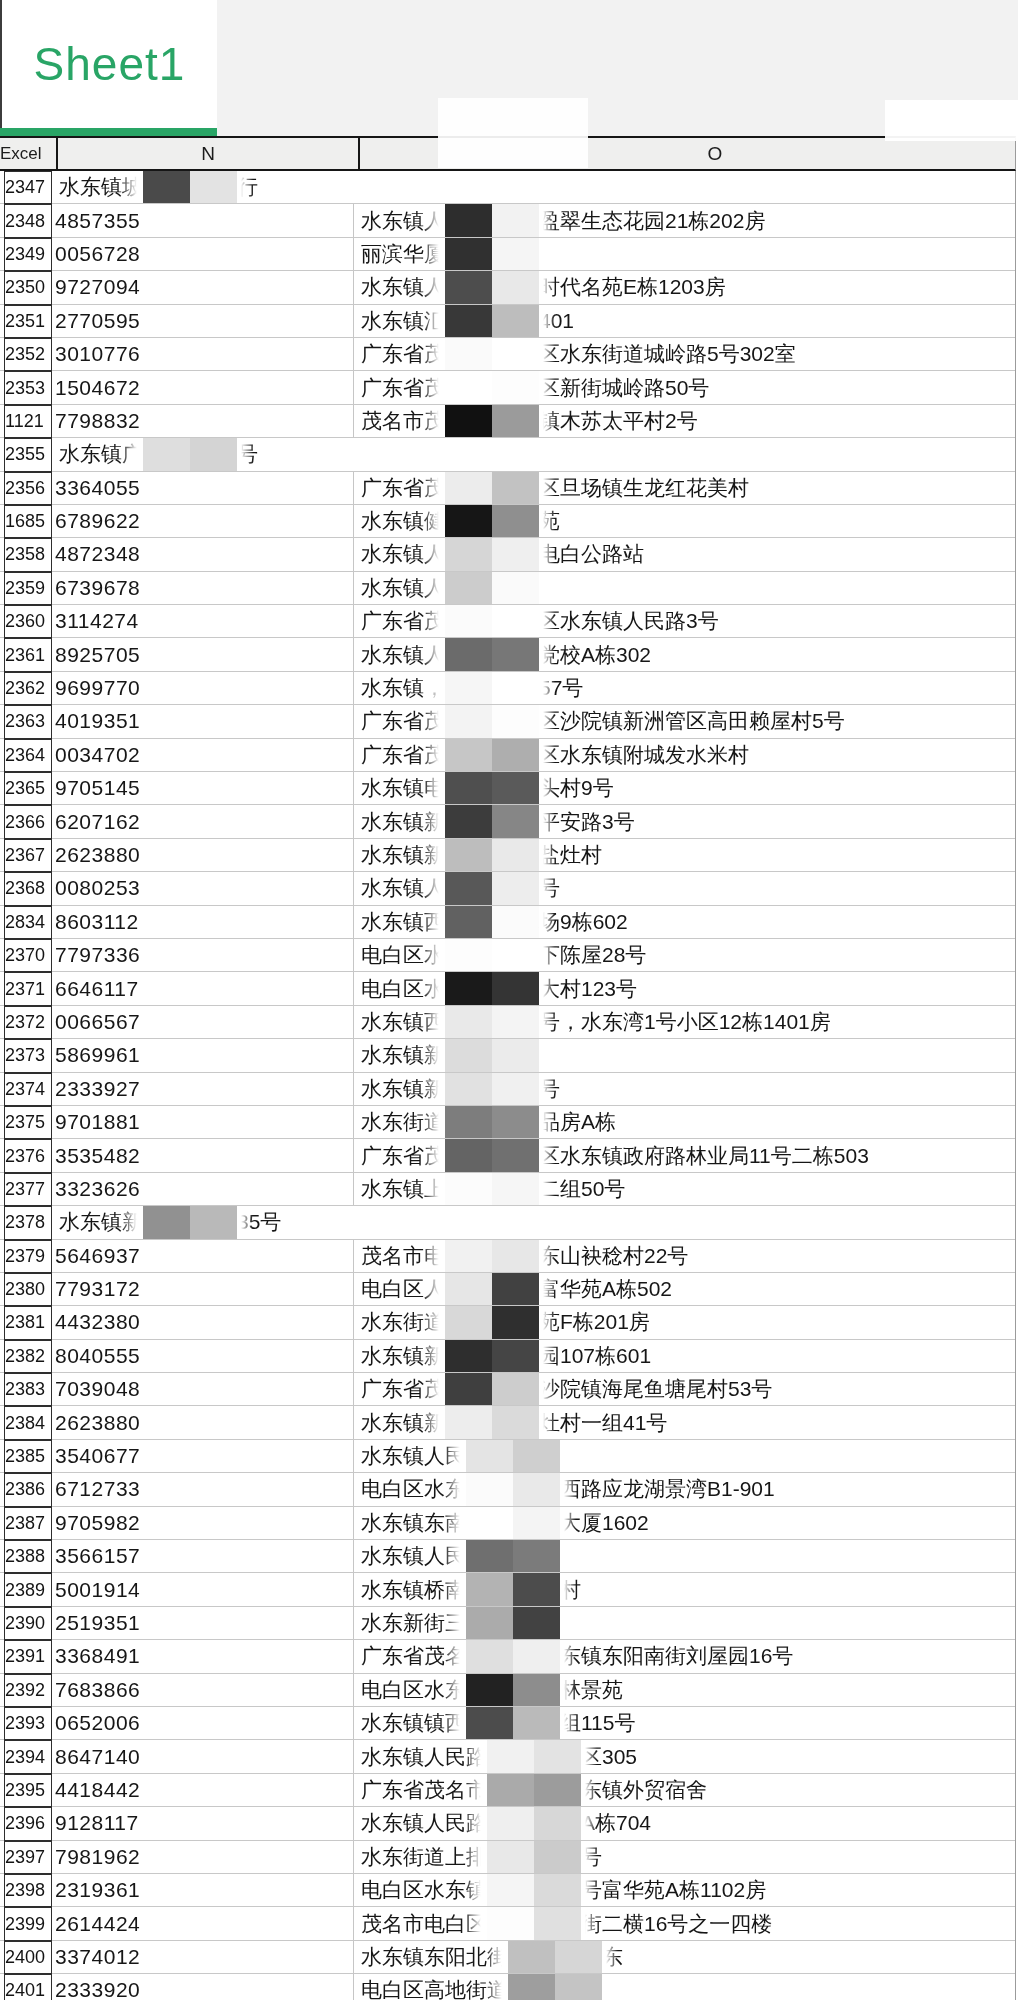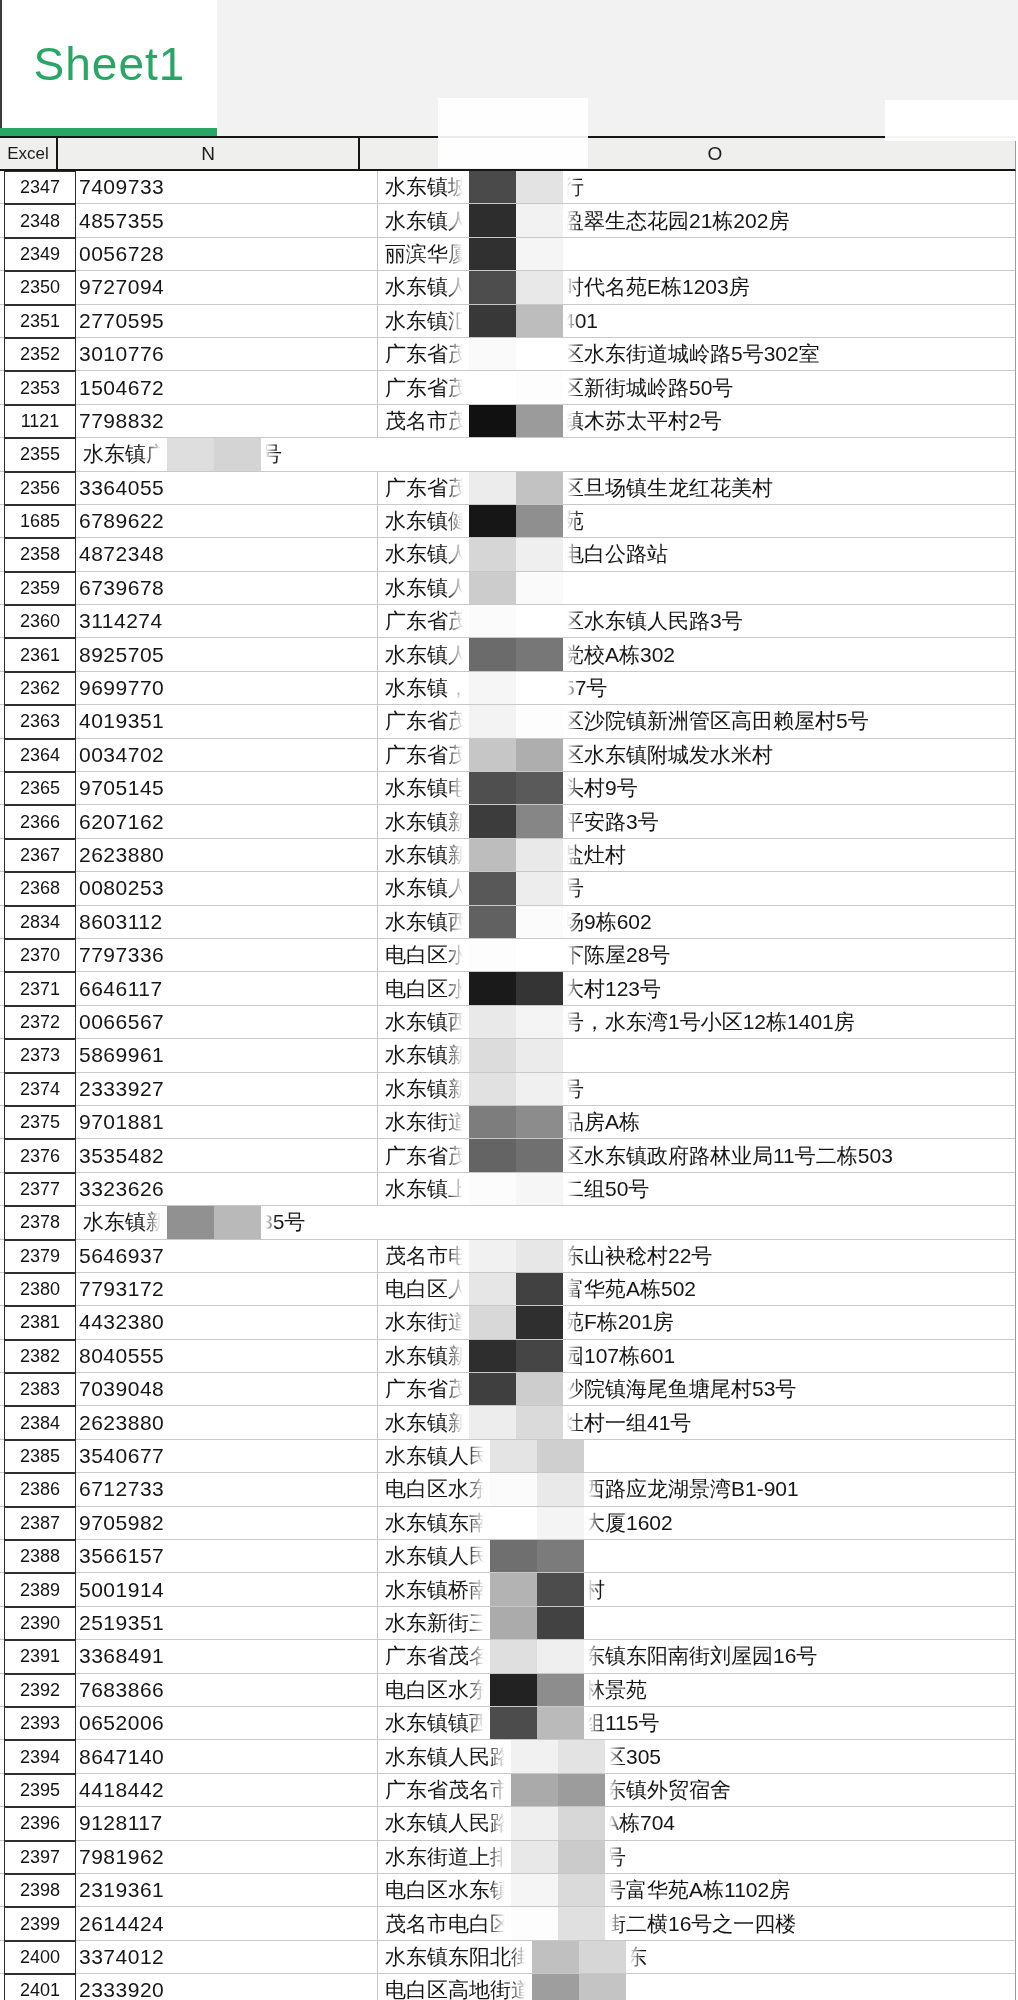--- a/index.html
+++ b/index.html
@@ -8,31 +8,31 @@
   
   .top{position:relative;width:1018px;height:136px;background:#f2f2f2;}
   .sheet-tab{position:absolute;left:0;top:0;width:217px;height:128px;background:#ffffff;
     border-left:2px solid #3c3c3c;display:flex;align-items:center;justify-content:center;
     font-size:46px;font-weight:500;color:#29a566;letter-spacing:1px;box-sizing:border-box;}
   .tab-underline{position:absolute;left:0;top:128px;width:217px;height:8px;background:#29a566;}
   
   .hdr{display:flex;width:1015px;height:31px;background:#efefee;border-top:2px solid #161616;
     border-bottom:2px solid #161616;border-right:1px solid #9b9b9b;box-sizing:content-box;position:relative;}
   .hdr-corner{width:58px;border-right:2px solid #161616;display:flex;align-items:center;
-    justify-content:center;font-size:17px;color:#1c1c1c;box-sizing:border-box;}
+    justify-content:flex-start;font-size:17px;color:#1c1c1c;box-sizing:border-box;}
   .hdr-n{width:302px;border-right:2px solid #161616;display:flex;align-items:center;
     justify-content:center;font-size:19px;color:#1c1c1c;box-sizing:border-box;}
   .hdr-o{flex:1;display:flex;align-items:center;justify-content:center;padding-left:55px;
     font-size:19px;color:#1c1c1c;box-sizing:border-box;}
   
   .grid{position:relative;width:1015px;height:1833px;overflow:hidden;border-right:1px solid #9b9b9b;}
   .row{display:flex;height:33.4px;border-bottom:1px solid #c8c8c8;box-sizing:border-box;
     background:#fff;align-items:stretch;}
-  .rn{width:72px;margin-left:4px;border:1.5px solid #2e2e2e;display:flex;align-items:center;
-    justify-content:center;font-size:18px;color:#141414;box-sizing:border-box;margin-bottom:-1px;
+  .rn{width:48px;margin-left:4px;border:1.5px solid #2e2e2e;display:flex;align-items:center;
+    font-size:18px;color:#141414;box-sizing:border-box;margin-bottom:-1px;
     background:#fff;flex:none;}
   .ncell{width:302px;flex:none;display:flex;align-items:center;padding-left:3px;font-size:21px;
     color:#161616;letter-spacing:0.5px;box-sizing:border-box;border-right:1px solid #c6c6c6;overflow:hidden;}
   .ocell{flex:1;display:flex;align-items:center;padding-left:7px;font-size:21px;color:#161616;
     overflow:hidden;white-space:nowrap;}
   .pre,.suf{flex:none;}
   .b{flex:none;width:47px;height:32.4px;}
   .smearR{flex:none;width:22px;height:32.4px;margin-left:-22px;position:relative;z-index:2;
     background:linear-gradient(to right,rgba(255,255,255,0),#ffffff 72%);}
   .smearL{flex:none;width:16px;height:32.4px;margin-right:-16px;position:relative;z-index:2;
@@ -65,23 +65,20 @@
     <div class="hdr-o">
       <span>O</span>
     </div>
   </div>
 
   <div class="grid" id="grid">
   <div class="row">
     <div class="rn">
       <span>2347</span>
     </div>
-    <div class="ncell">
-      <span>7409733</span>
-    </div>
     <div class="ocell">
       <span class="pre">水东镇坡</span>
       <span class="smearR"></span>
       <span class="b b1" style="background: rgb(74, 74, 74);"></span>
       <span class="b b2" style="background: rgb(227, 227, 227);"></span>
       <span class="smearL"></span>
       <span class="suf">行</span>
     </div>
   </div>
 

